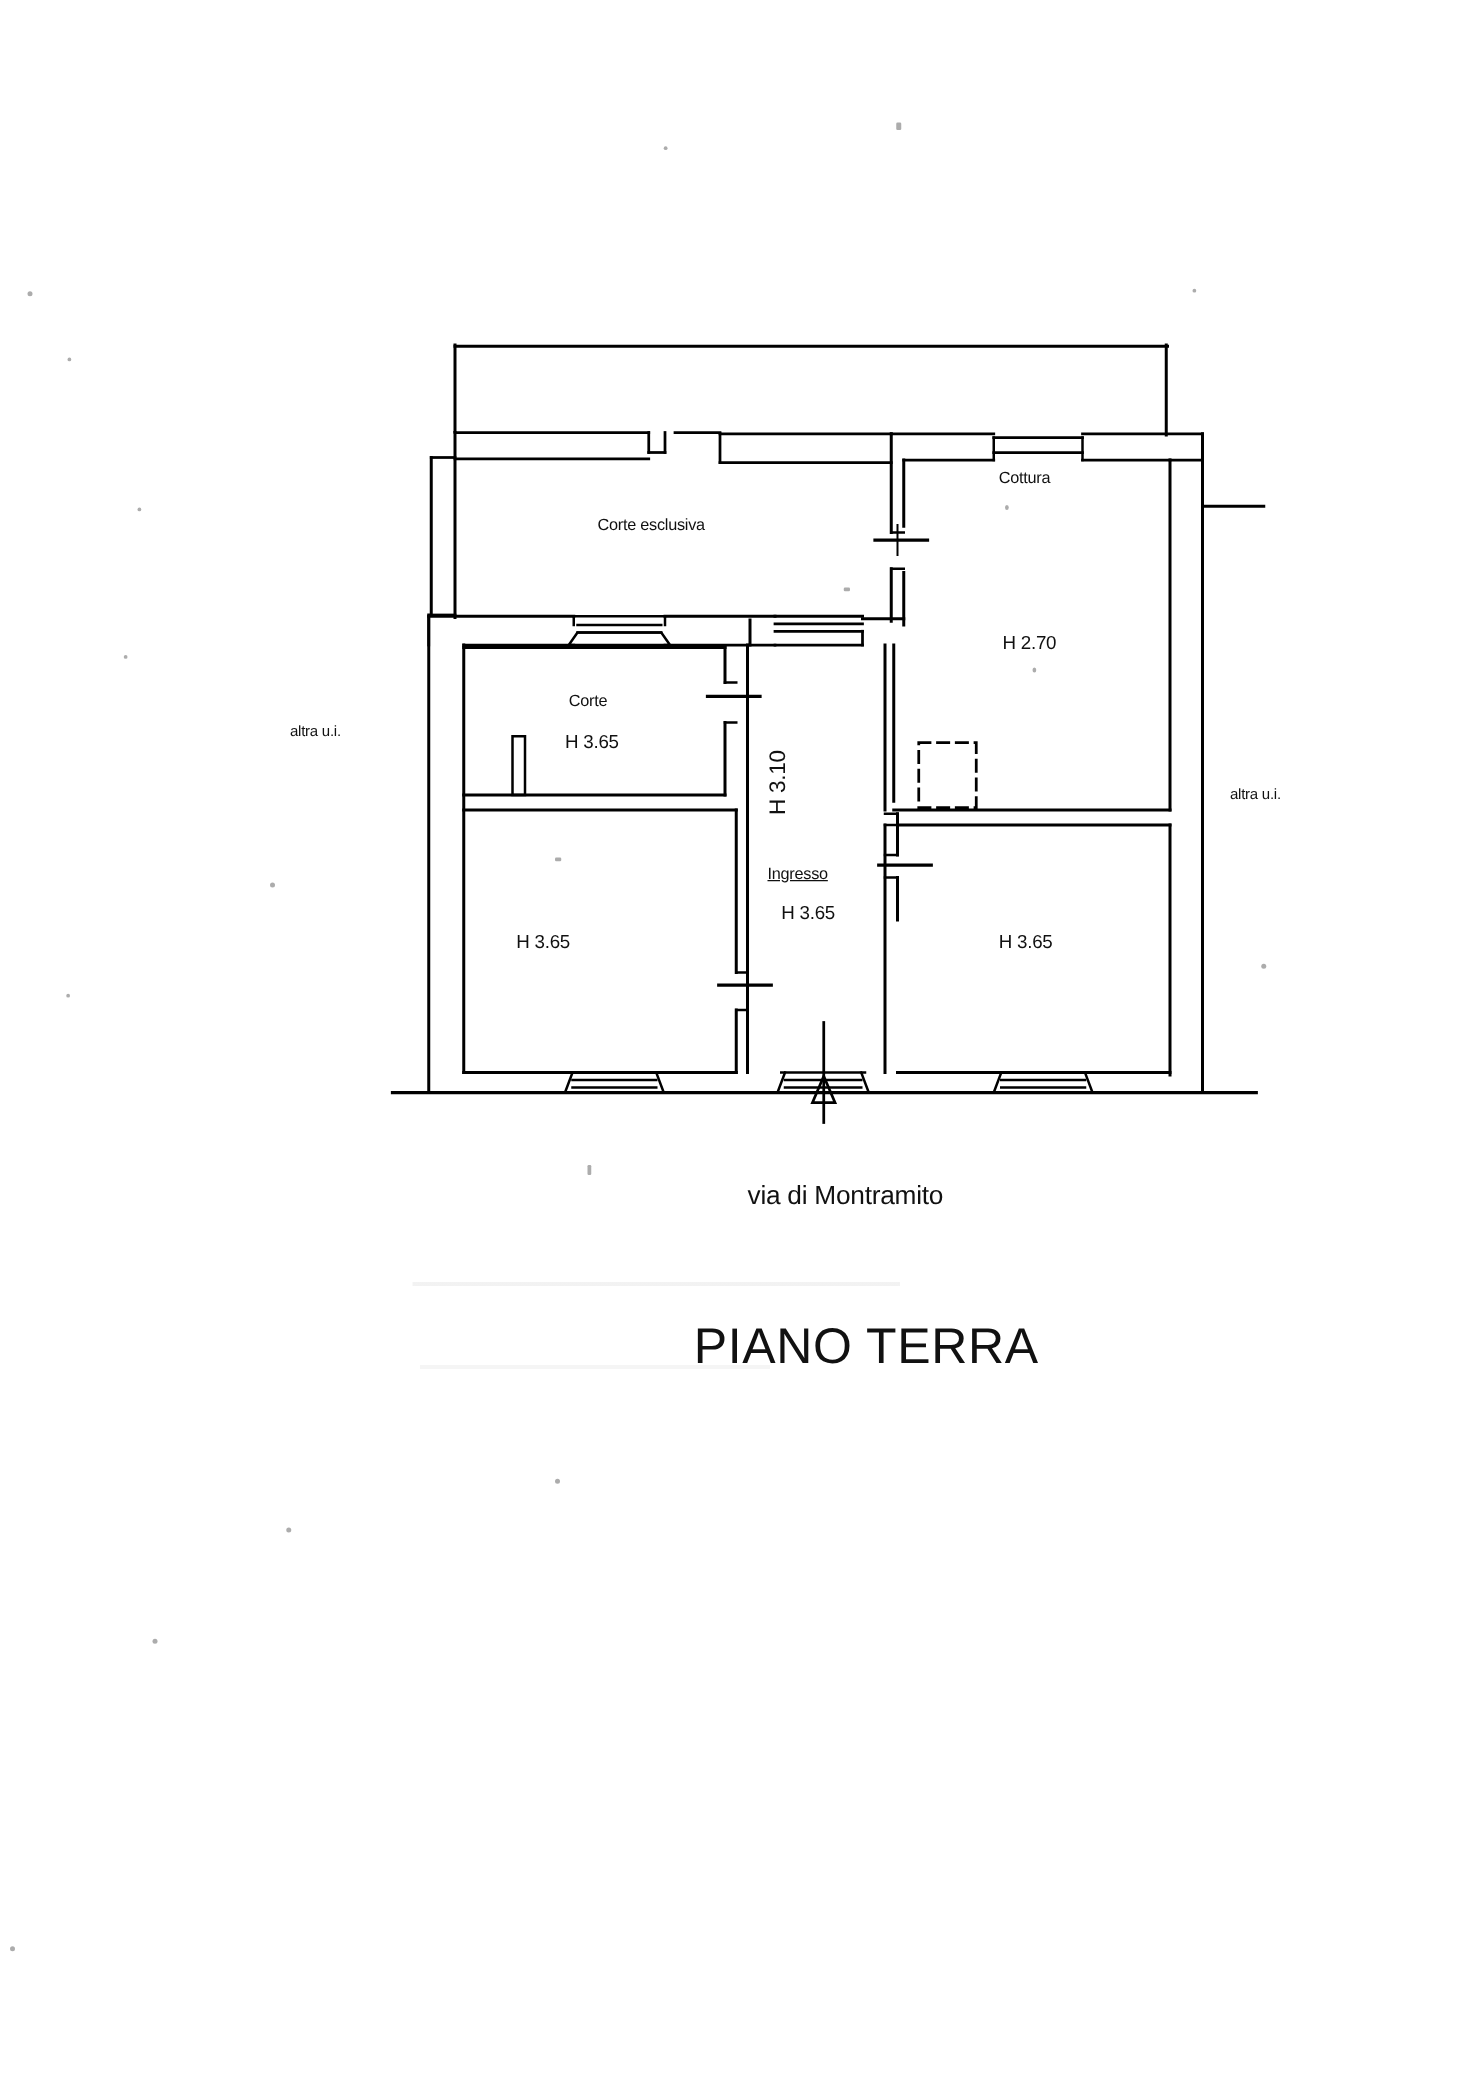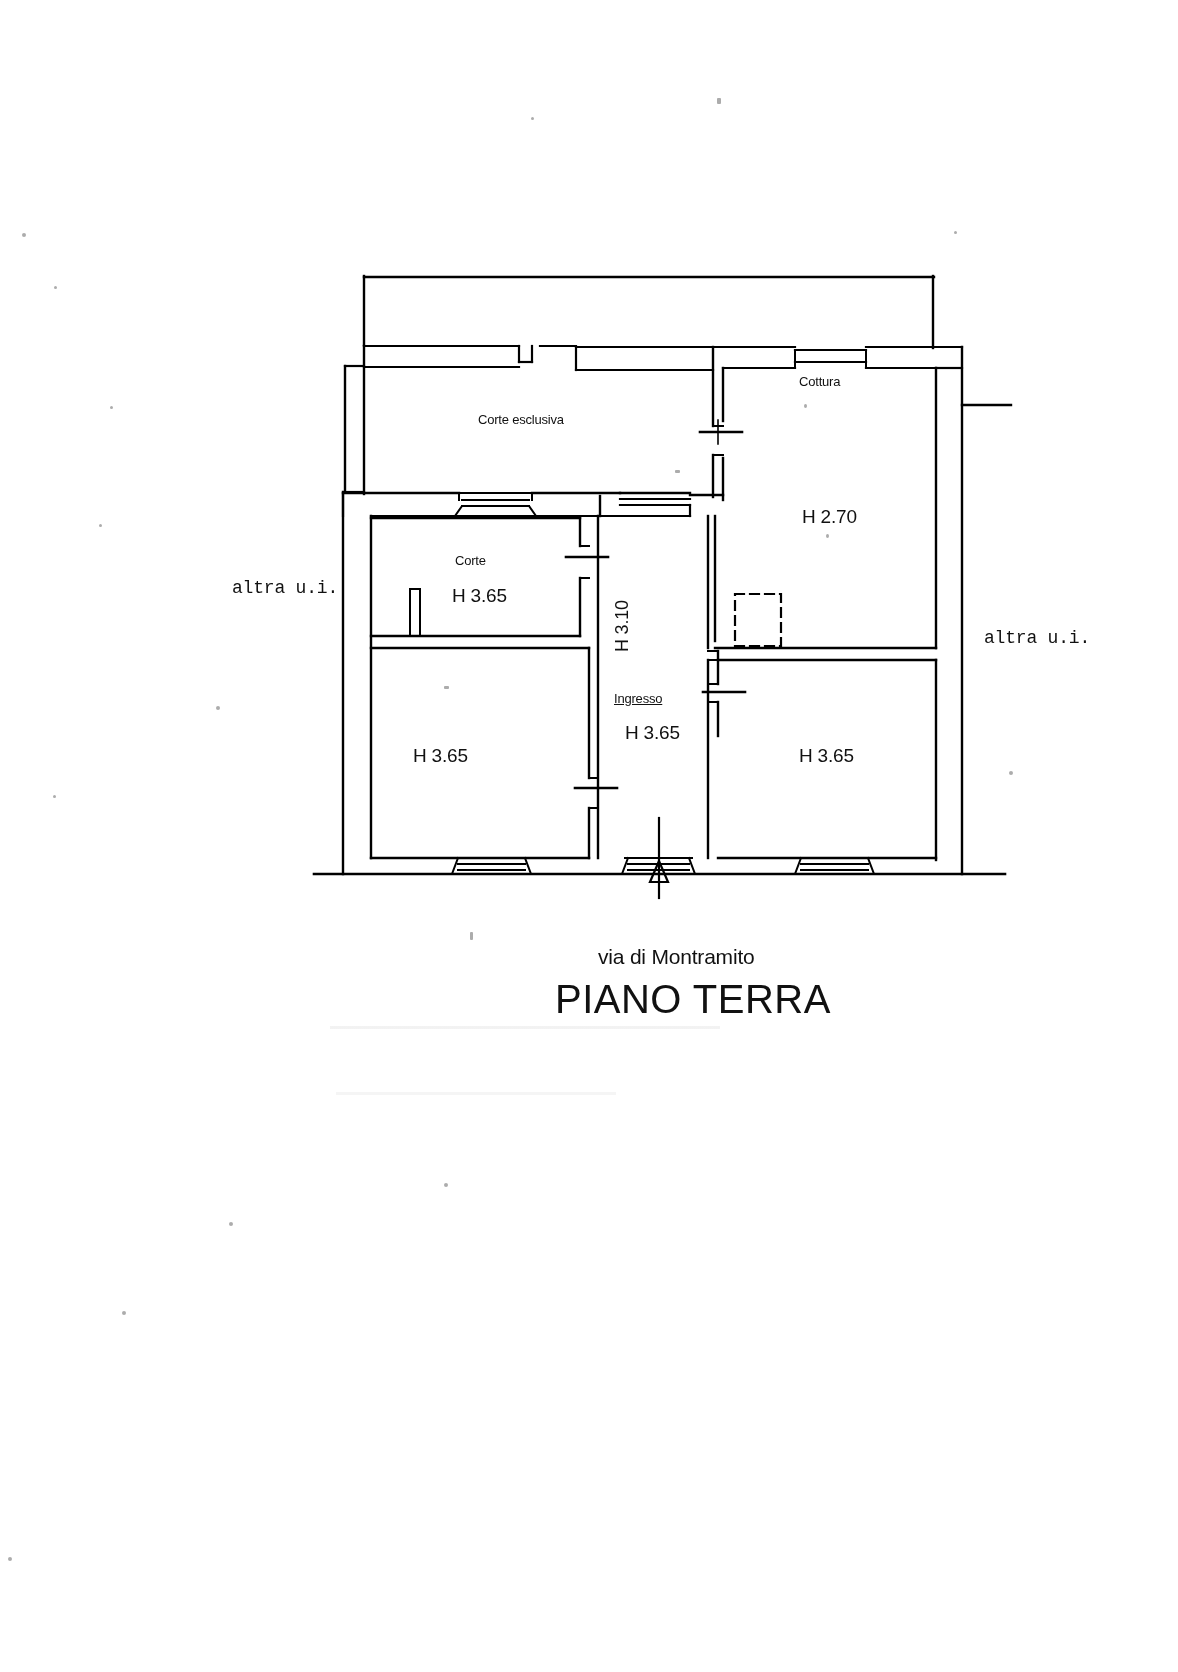--- a/index.html
+++ b/index.html
@@ -32,26 +32,25 @@
     position: absolute;
     white-space: nowrap;
     color: #111111;
     font-family: "Liberation Sans", sans-serif;
     letter-spacing: -0.2px;
   }
   .lbl-room {
     font-size: 13px;
   }
   .lbl-h {
-    font-size: 19px;
+    font-size: 15px;
     text-align: center;
   }
   .lbl-side {
-    font-size: 18px;
-    font-family: Liberation Mono, monospace;
+    font-size: 12px;
   }
   .lbl-street {
     font-size: 21px;
     margin-left: 32px;
   }
   .lbl-title {
     font-size: 40px;
     letter-spacing: 0.5px;
   }
   .lbl-vert {
@@ -256,15 +255,15 @@
   <div class="lbl lbl-h" style="left:799px; top:745px;">H 3.65</div>
 
   <div class="lbl lbl-vert" style="left:612px; top:652px;">H 3.10</div>
 
   <div class="lbl lbl-side" style="left:232px; top:578px;">altra u.i.</div>
 
   <div class="lbl lbl-side" style="left:984px; top:628px;">altra u.i.</div>
 
   <div class="lbl lbl-street" style="left:566px; top:945px;">via di Montramito</div>
 
-  <div class="lbl lbl-title" style="left:555px; top:977px;">PIANO TERRA</div>
+  <div class="lbl lbl-title" style="left:555px; top:1055px;">PIANO TERRA</div>
 
 </div>
 
 </body></html>

